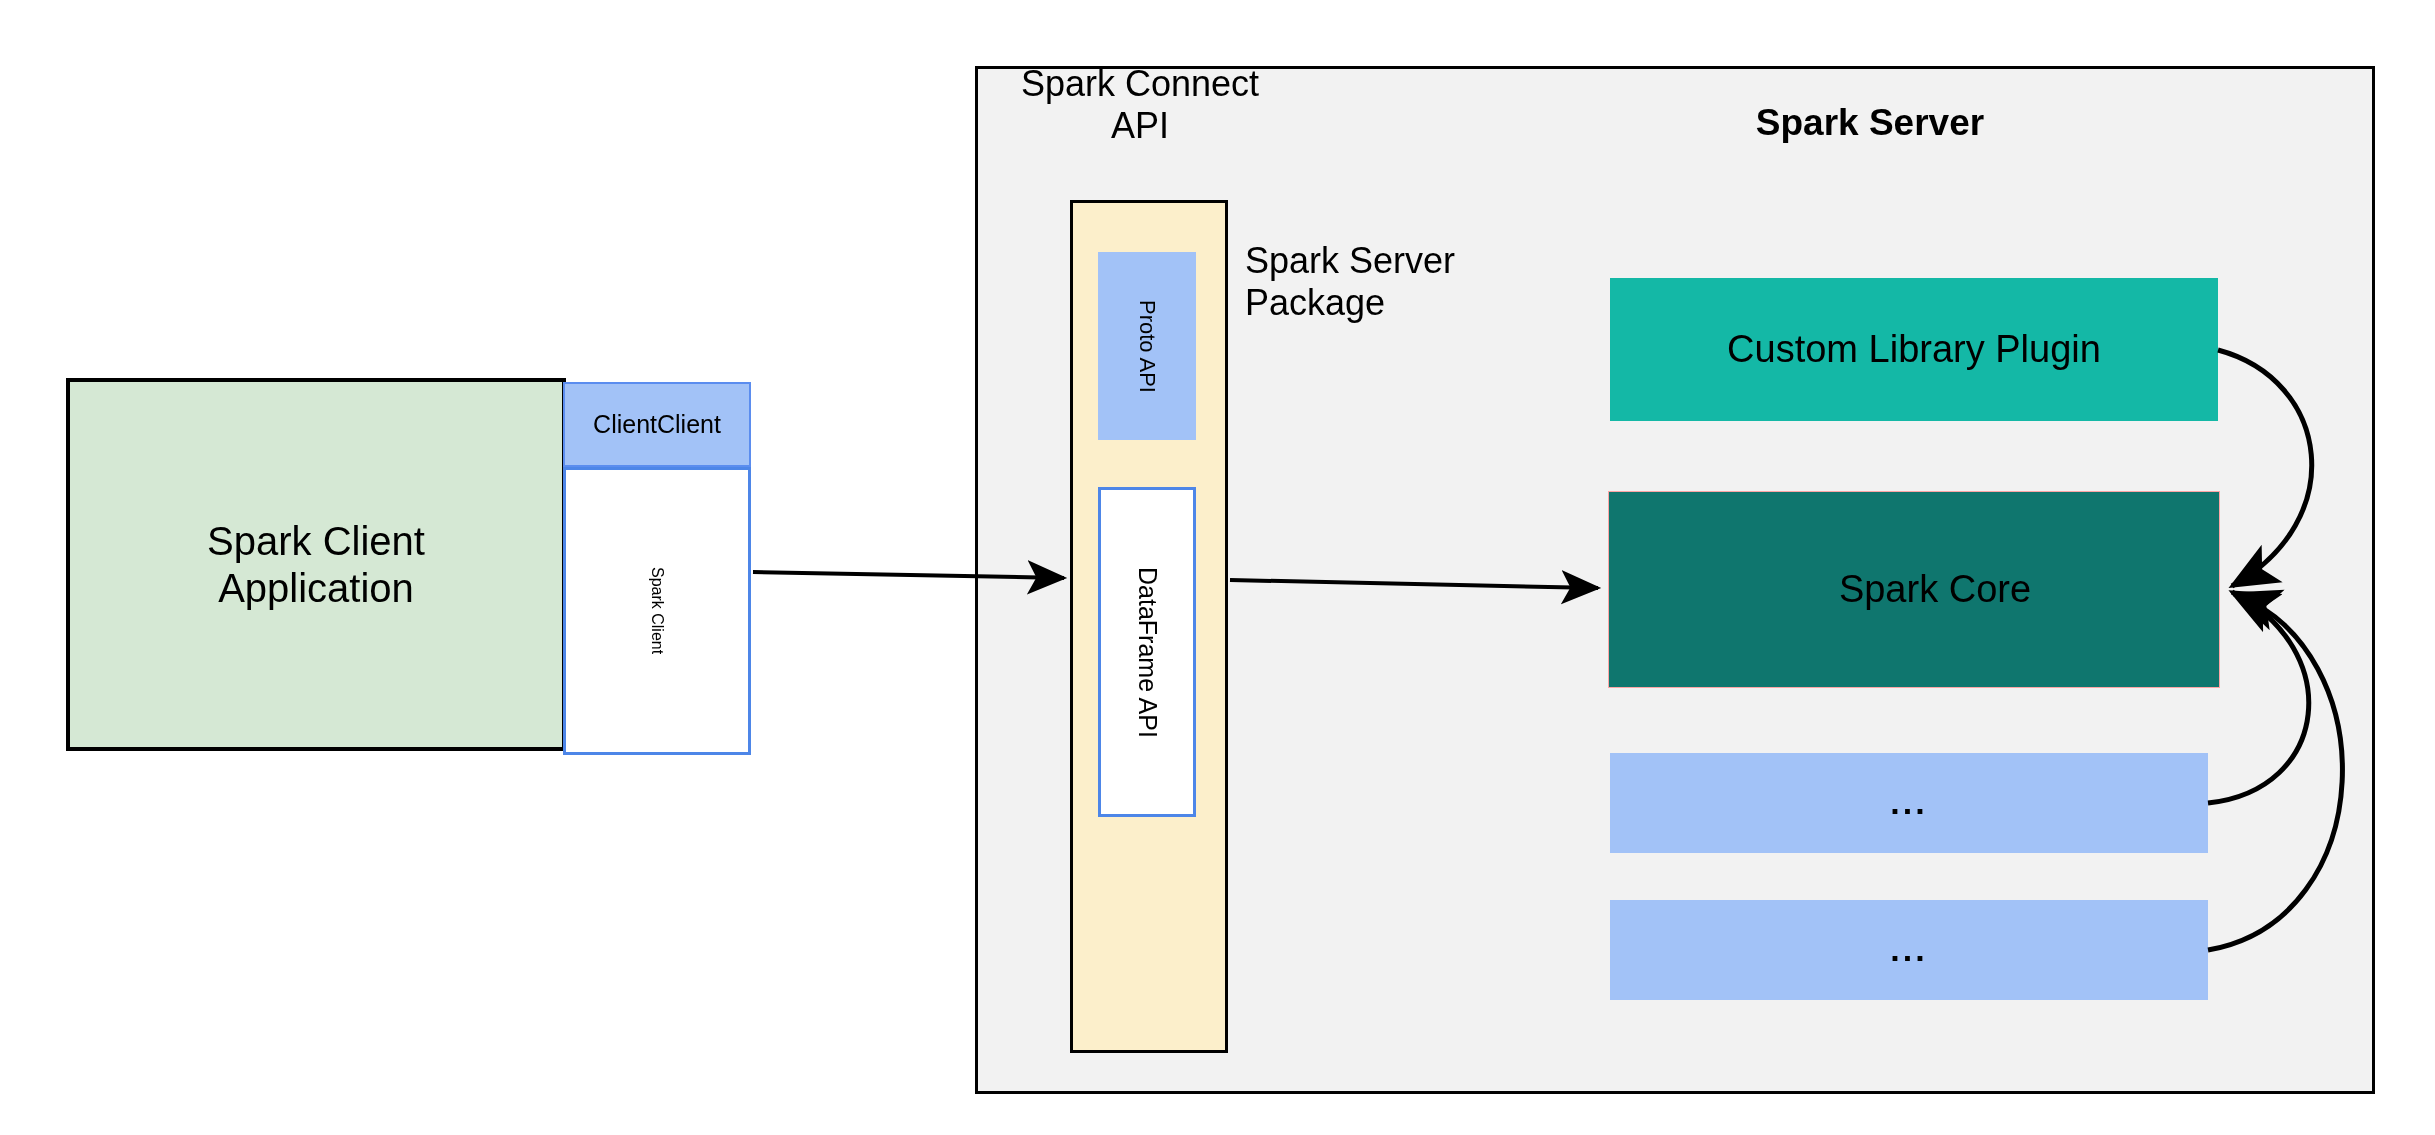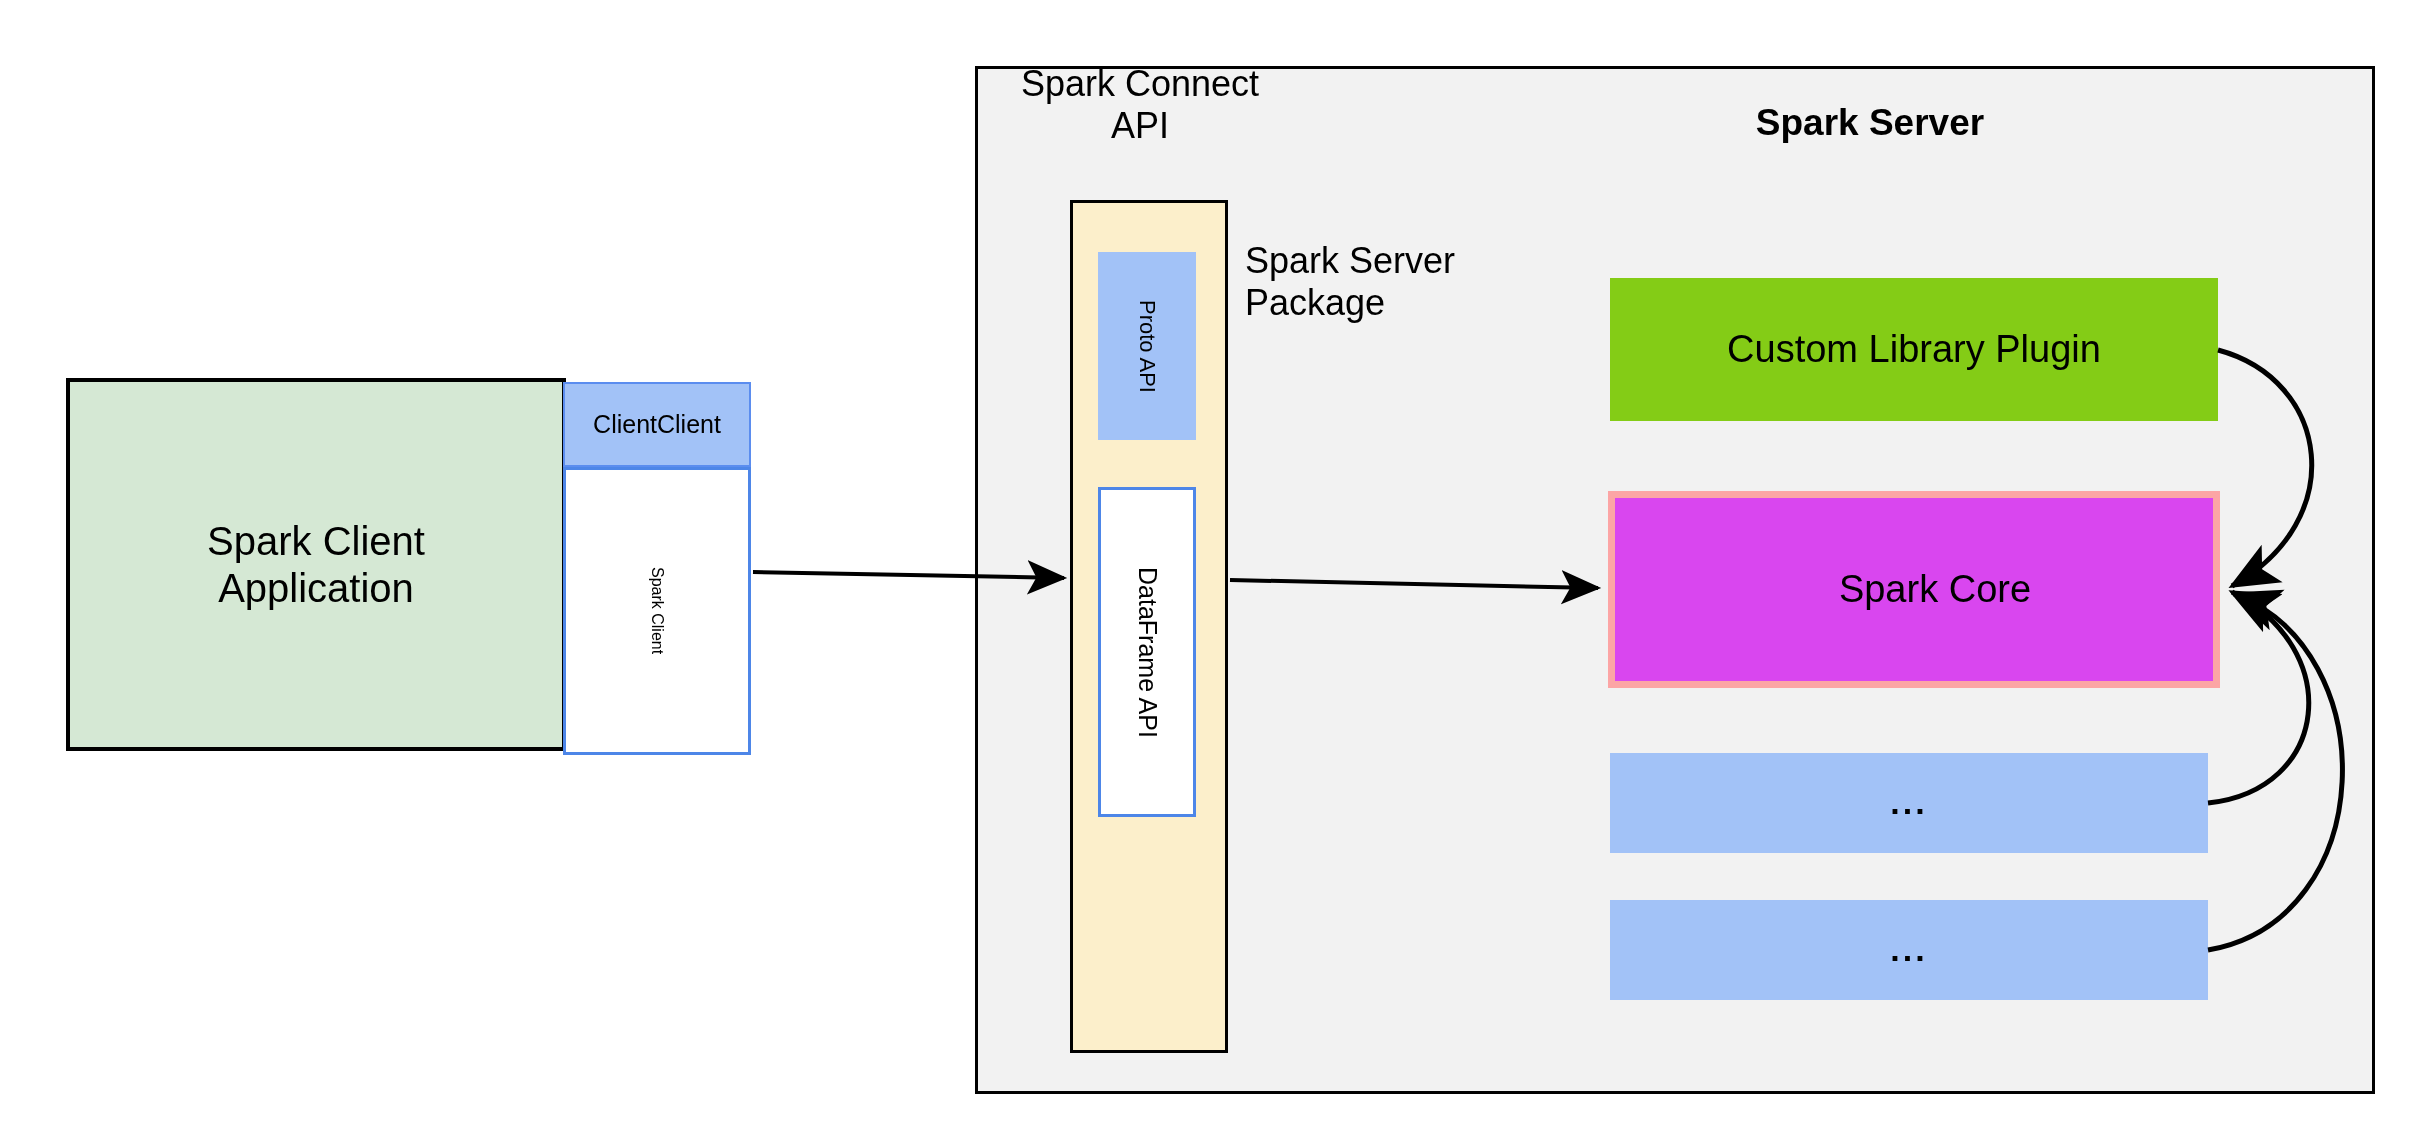--- a/index.html
+++ b/index.html
@@ -129,30 +129,30 @@
     text-orientation: mixed;
     white-space: nowrap;
   }
 
   
   #custom-plugin {
     left: 1610px;
     top: 278px;
     width: 608px;
     height: 143px;
-    background: #84cc16;
+    background: #14b8a6;
     font-size: 38px;
   }
   #spark-core {
     left: 1608px;
     top: 491px;
     width: 612px;
     height: 197px;
-    background: #d946ef;
-    border: 7px solid #fca5a5;
+    background: #0f766e;
+    border: 1px solid #fca5a5;
     font-size: 38px;
     padding-left: 42px;
   }
   #dots-1 {
     left: 1610px;
     top: 753px;
     width: 598px;
     height: 100px;
     background: #a2c2f7;
     font-size: 34px;

